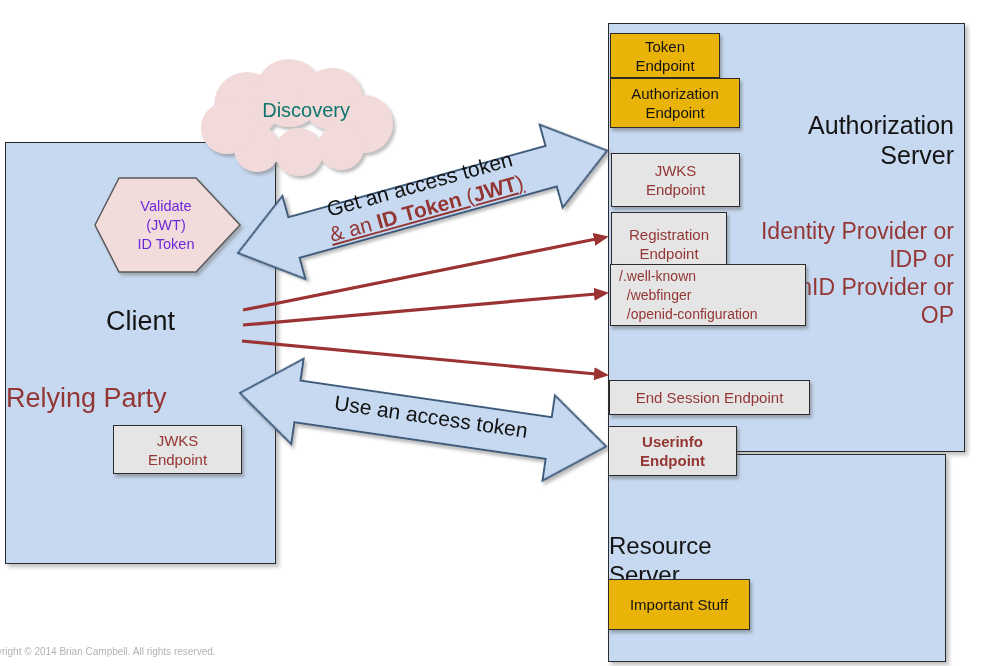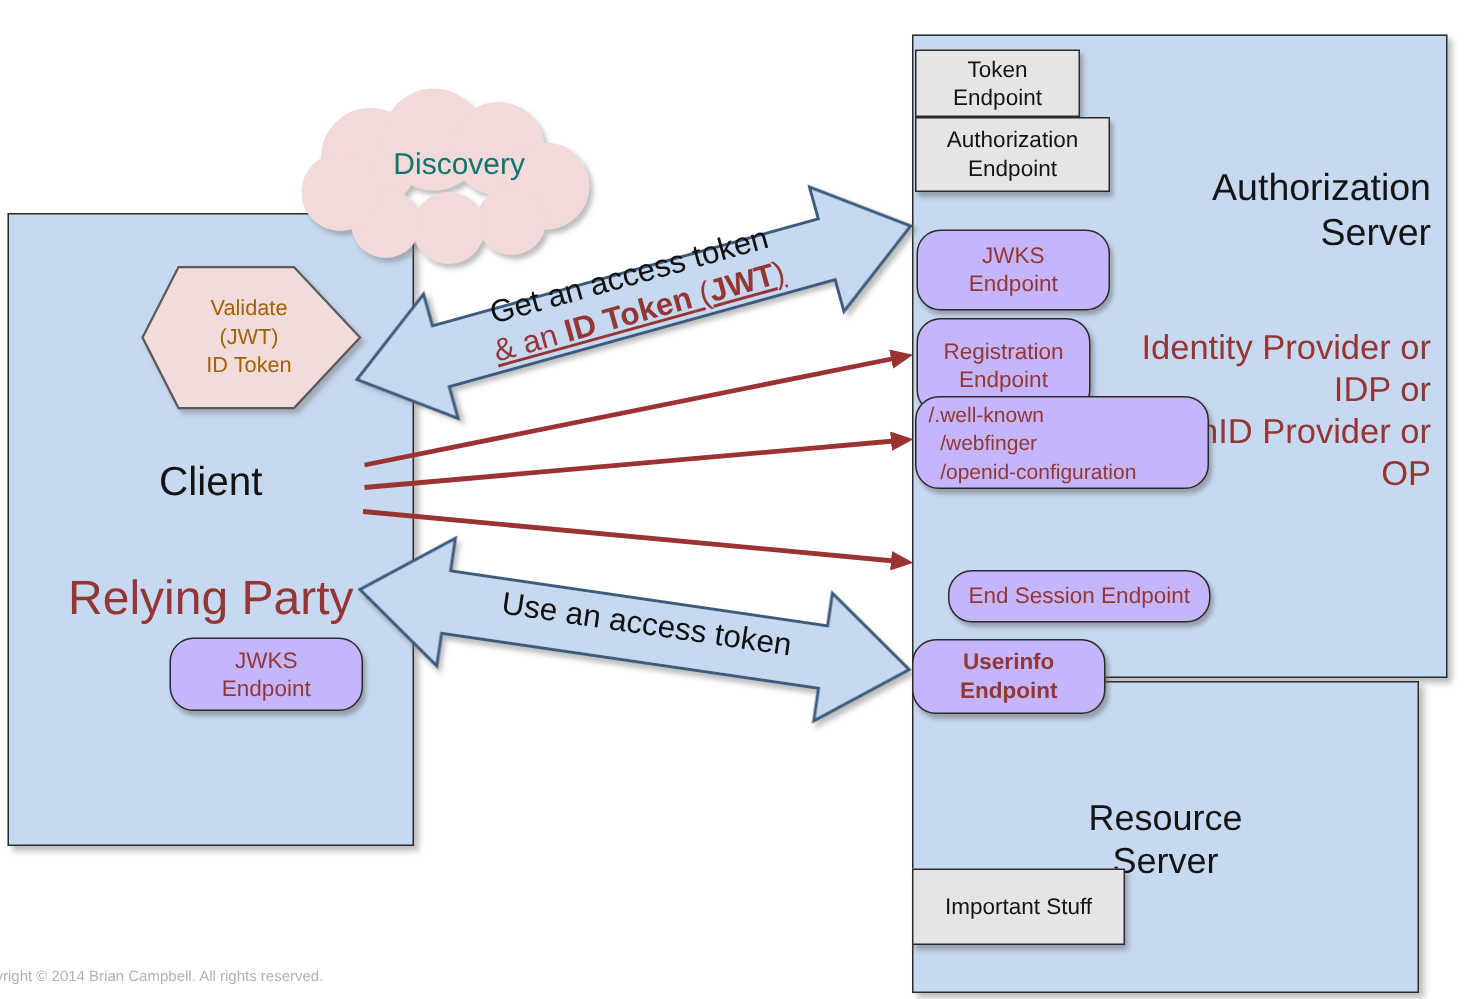--- a/index.html
+++ b/index.html
@@ -12,53 +12,53 @@
     position:absolute;background:#c7d9f0;border:1.6px solid #2b2b2b;
     box-shadow:3px 3px 4px rgba(90,90,90,.4);box-sizing:border-box;z-index:1;
   }
   #client-box{left:5px;top:142px;width:271px;height:422px;}
   #auth-box{left:608px;top:23px;width:357px;height:429px;}
   #resource-box{left:608px;top:454px;width:338px;height:208px;}
 
   .title-black{color:#141414;}
   .title-red{color:#943634;margin-top:44px;}
   #client-title{position:absolute;top:163px;left:0;width:100%;text-align:center;font-size:27px;line-height:30px;}
-  #client-subtitle{position:absolute;top:196px;left:0;width:100%;text-align:center;font-size:32px;line-height:30px;}
+  #client-subtitle{position:absolute;top:196px;left:0;width:100%;text-align:left;font-size:27px;line-height:30px;}
   #auth-title{position:absolute;top:86px;right:10px;width:330px;text-align:right;font-size:25px;line-height:30px;white-space:pre-line;}
   #auth-subtitle{position:absolute;top:149px;right:10px;width:330px;text-align:right;font-size:23px;line-height:28px;white-space:pre-line;}
-  #resource-title{position:absolute;top:76px;left:0;width:100%;text-align:center;font-size:24px;line-height:29px;white-space:pre-line;}
+  #resource-title{position:absolute;top:76px;left:0;width:100%;font-size:24px;line-height:29px;white-space:pre-line;}
 
   
   .box{
     position:absolute;border:1.5px solid #2b2b2b;box-sizing:border-box;z-index:4;
     display:flex;align-items:center;justify-content:center;text-align:center;
     white-space:pre-line;font-size:15px;line-height:19px;
     box-shadow:2px 3px 3px rgba(90,90,90,.45);
   }
-  .blue{background:#e5e5e5;color:#141414;}
-  .pink{background:#c4b5fd;color:#943634;border-radius:16px;}
+  .blue{background:#eab308;color:#141414;}
+  .pink{background:#e5e5e5;color:#943634;}
   #token-box{left:610px;top:33px;width:110px;height:45px;}
   #authz-box{left:610px;top:78px;width:130px;height:50px;}
   #jwks-r-box{left:611px;top:153px;width:129px;height:54px;}
   #reg-box{left:611px;top:212px;width:116px;height:64px;}
   #wellknown-box{left:610px;top:264px;width:196px;height:62px;
      justify-content:flex-start;text-align:left;white-space:pre;font-size:14px;line-height:19px;padding-left:8px;}
   #checksession-box{left:609px;top:343px;width:198px;height:36px;}
-  #endsession-box{left:632px;top:380px;width:175px;height:35px;}
+  #endsession-box{left:609px;top:380px;width:201px;height:35px;}
   #userinfo-box{left:608px;top:426px;width:129px;height:50px;font-weight:bold;}
   #important-box{left:608px;top:579px;width:142px;height:51px;color:#141414;}
   #client-jwks-box{left:113px;top:425px;width:129px;height:49px;}
 
   
   #shapes{position:absolute;left:0;top:0;width:985px;height:666px;z-index:2;}
 
   
   .float-label{position:absolute;z-index:5;}
   #hexagon-label{left:106px;top:197px;width:120px;text-align:center;
-    font-size:14.5px;line-height:19px;color:#a16207;white-space:pre-line;}
+    font-size:14.5px;line-height:19px;color:#6d28d9;white-space:pre-line;}
   #discovery-label{left:230px;top:99px;width:120px;text-align:right;
     font-size:20px;color:#0f766e;}
   
   #get-token-label{left:253px;top:171px;width:340px;text-align:center;
     transform:rotate(-15.5deg);z-index:3;}
   #get-token-label .l1{font-size:21px;line-height:25px;color:#111;}
   #get-token-label .l2{font-size:21px;line-height:26px;color:#943634;text-decoration:underline;}
   #get-token-label .b{font-weight:bold;}
   #use-token-label{left:273px;top:405px;width:316px;text-align:center;
     transform:rotate(8.3deg);z-index:3;font-size:21px;color:#111;}

